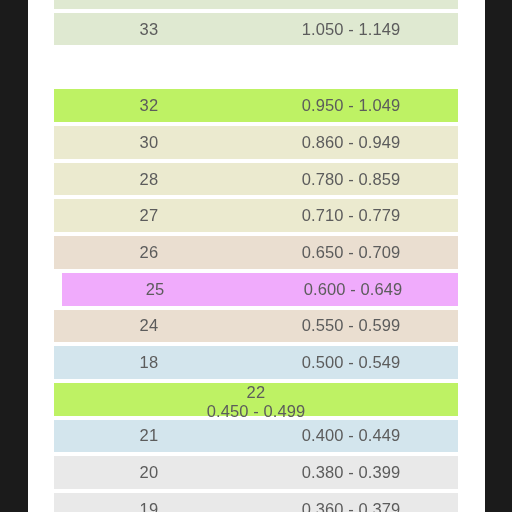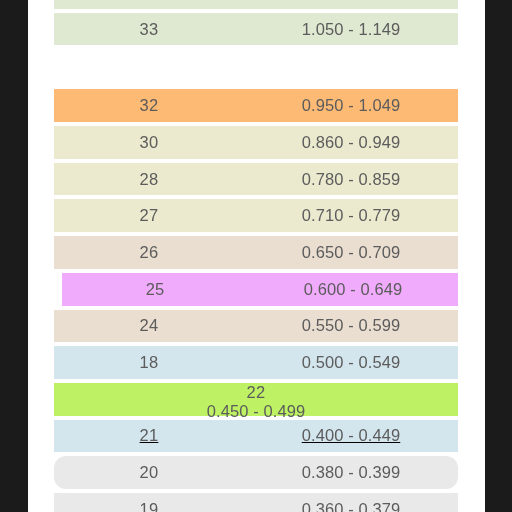--- a/index.html
+++ b/index.html
@@ -78,21 +78,21 @@
   <div class="page">
     <div class="table" id="table-body">
         <div class="row" style="background: rgb(223, 233, 209);">
           <div class="cell cell-count">35</div>
           <div class="cell cell-range">1.150 - 1.299</div>
         </div>
         <div class="row" style="background: rgb(223, 233, 209);">
           <div class="cell cell-count">33</div>
           <div class="cell cell-range">1.050 - 1.149</div>
         </div>
-        <div class="row" style="background: #fdba74; margin-top: 44px;">
+        <div class="row" style="background: #bef264; margin-top: 44px;">
           <div class="cell cell-count">32</div>
           <div class="cell cell-range">0.950 - 1.049</div>
         </div>
         <div class="row" style="background: rgb(235, 234, 207);">
           <div class="cell cell-count">30</div>
           <div class="cell cell-range">0.860 - 0.949</div>
         </div>
         <div class="row" style="background: rgb(235, 234, 207);">
           <div class="cell cell-count">28</div>
           <div class="cell cell-range">0.780 - 0.859</div>
@@ -114,25 +114,25 @@
           <div class="cell cell-range">0.550 - 0.599</div>
         </div>
         <div class="row" style="background: rgb(211, 229, 237);">
           <div class="cell cell-count">18</div>
           <div class="cell cell-range">0.500 - 0.549</div>
         </div>
         <div class="row" style="background: #bef264; flex-direction: column;">
           <div class="cell cell-count">22</div>
           <div class="cell cell-range">0.450 - 0.499</div>
         </div>
-        <div class="row" style="background: rgb(211, 229, 237); text-decoration: underline;">
+        <div class="row" style="background: rgb(211, 229, 237);">
           <div class="cell cell-count">21</div>
           <div class="cell cell-range">0.400 - 0.449</div>
         </div>
-        <div class="row" style="background: rgb(233, 233, 233); border-radius: 12px;">
+        <div class="row" style="background: rgb(233, 233, 233);">
           <div class="cell cell-count">20</div>
           <div class="cell cell-range">0.380 - 0.399</div>
         </div>
         <div class="row" style="background: rgb(233, 233, 233);">
           <div class="cell cell-count">19</div>
           <div class="cell cell-range">0.360 - 0.379</div>
         </div>
       </div>
   </div>
 

